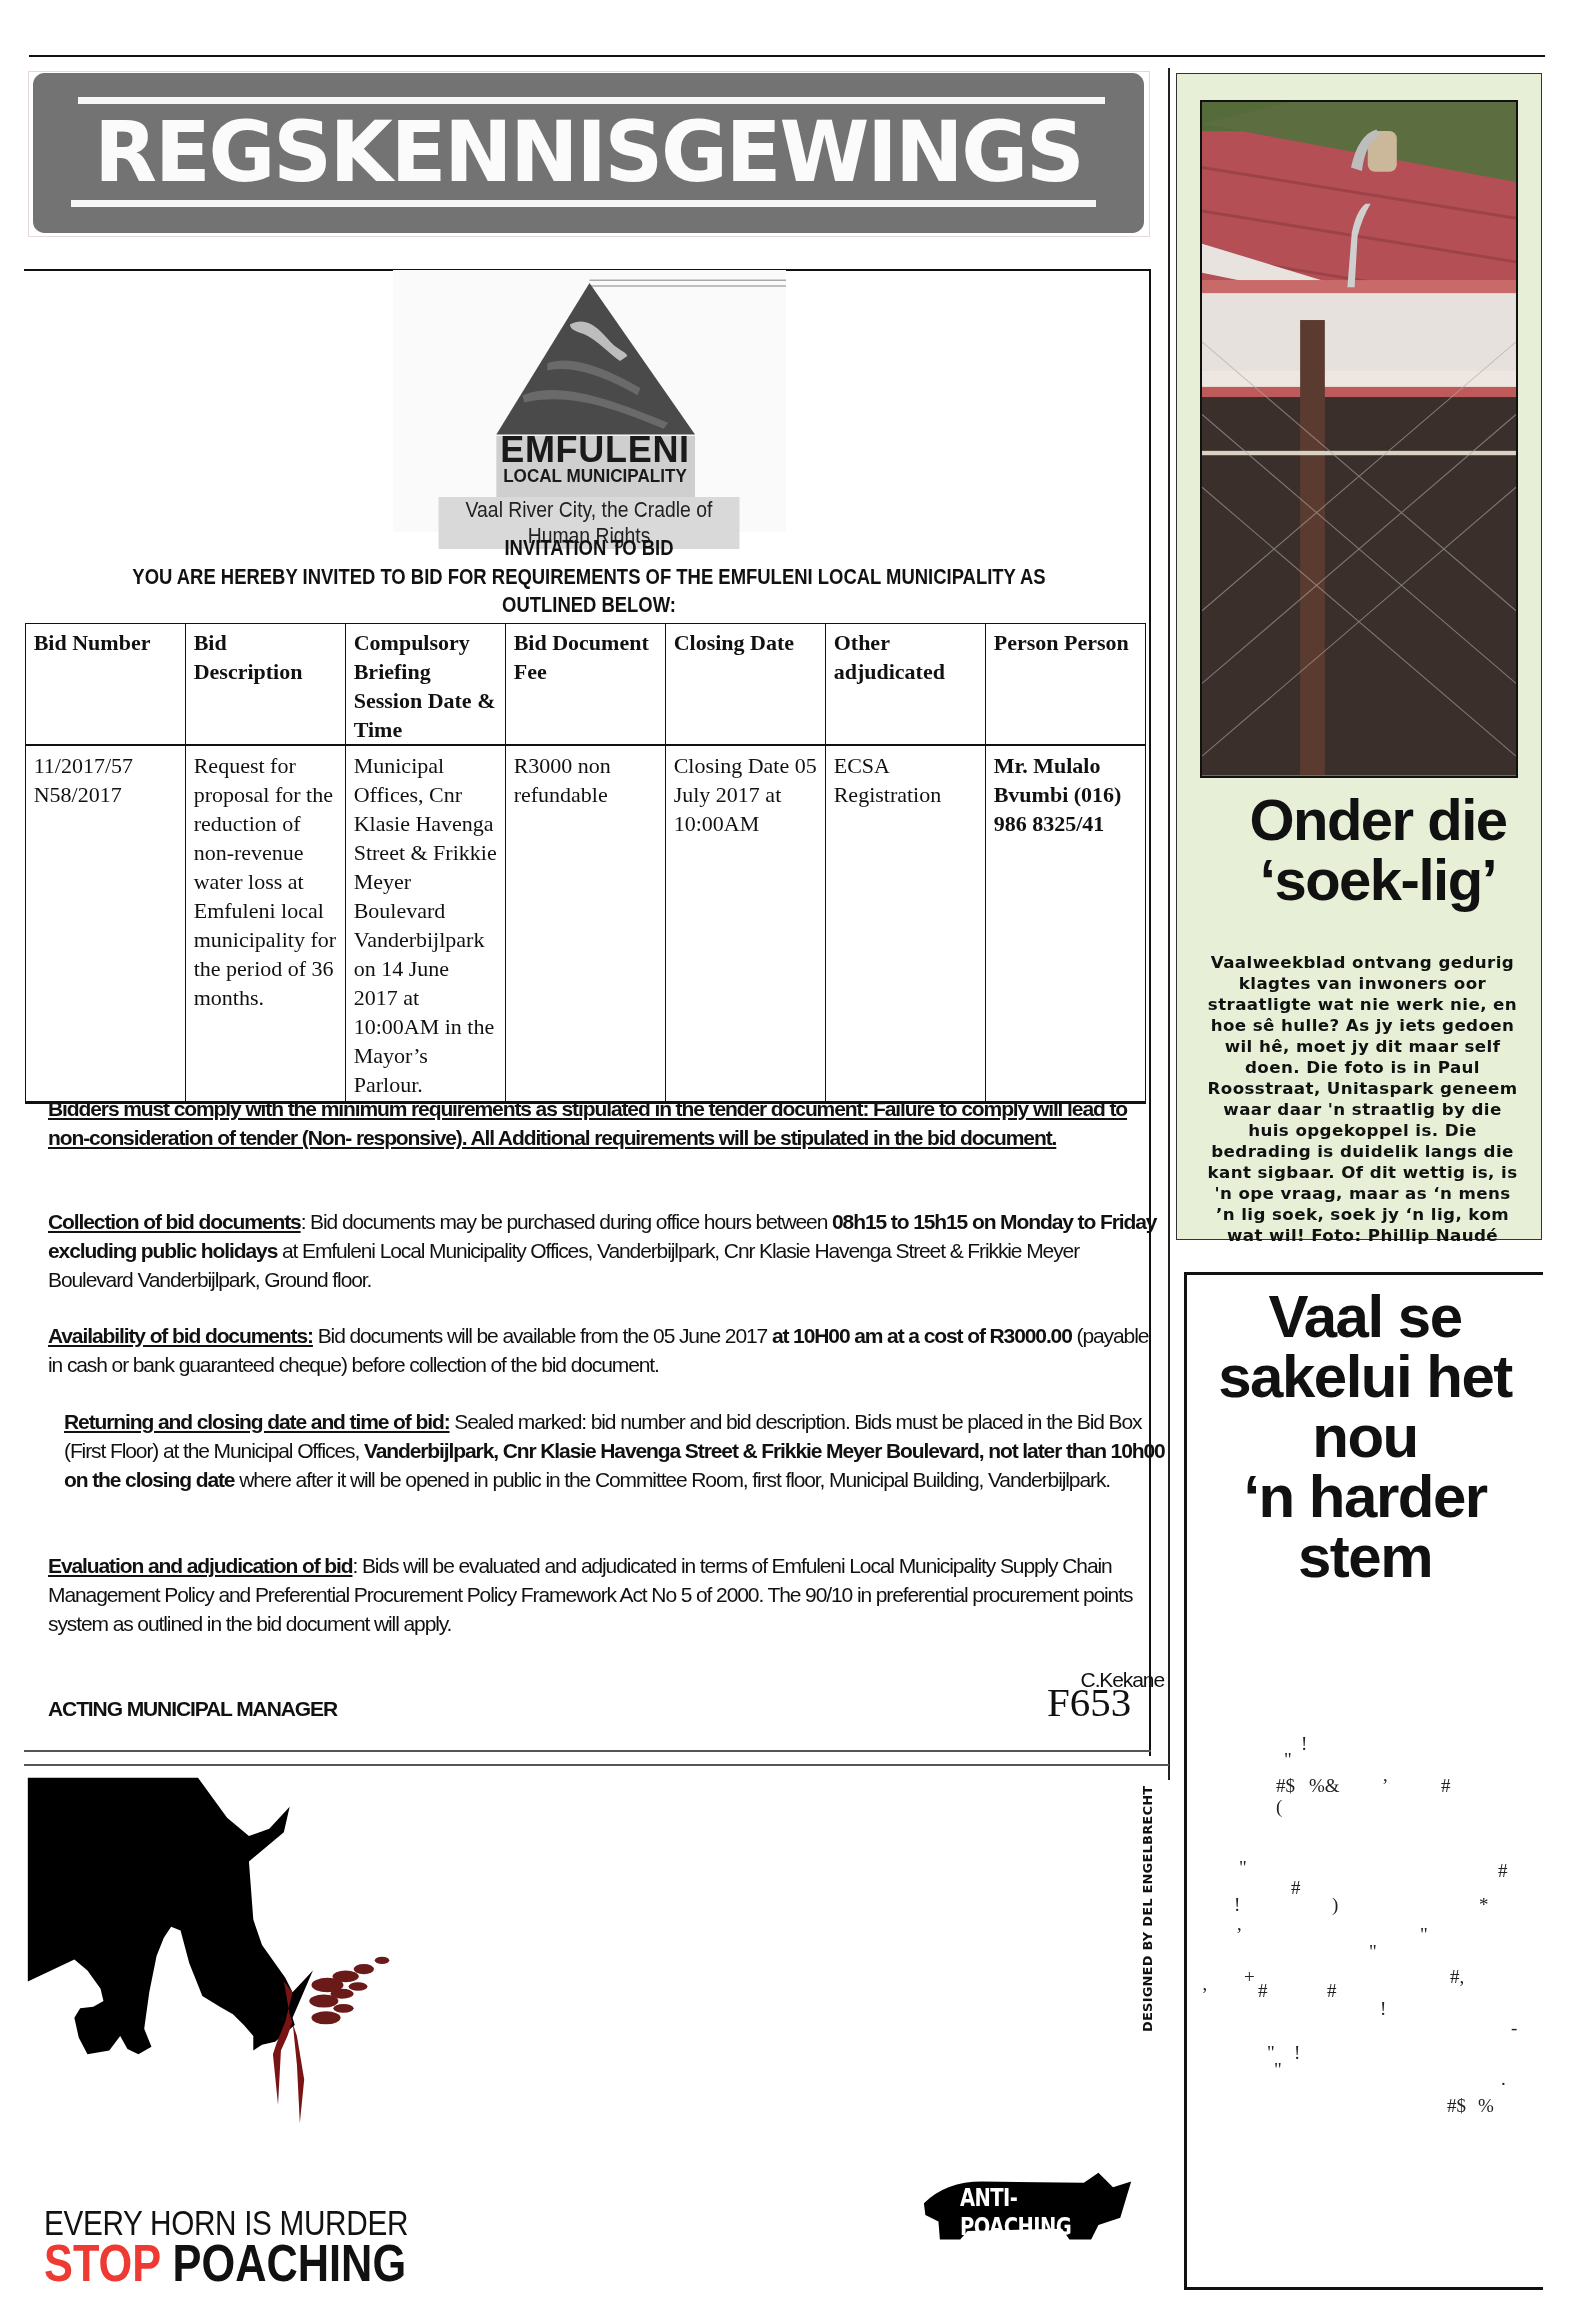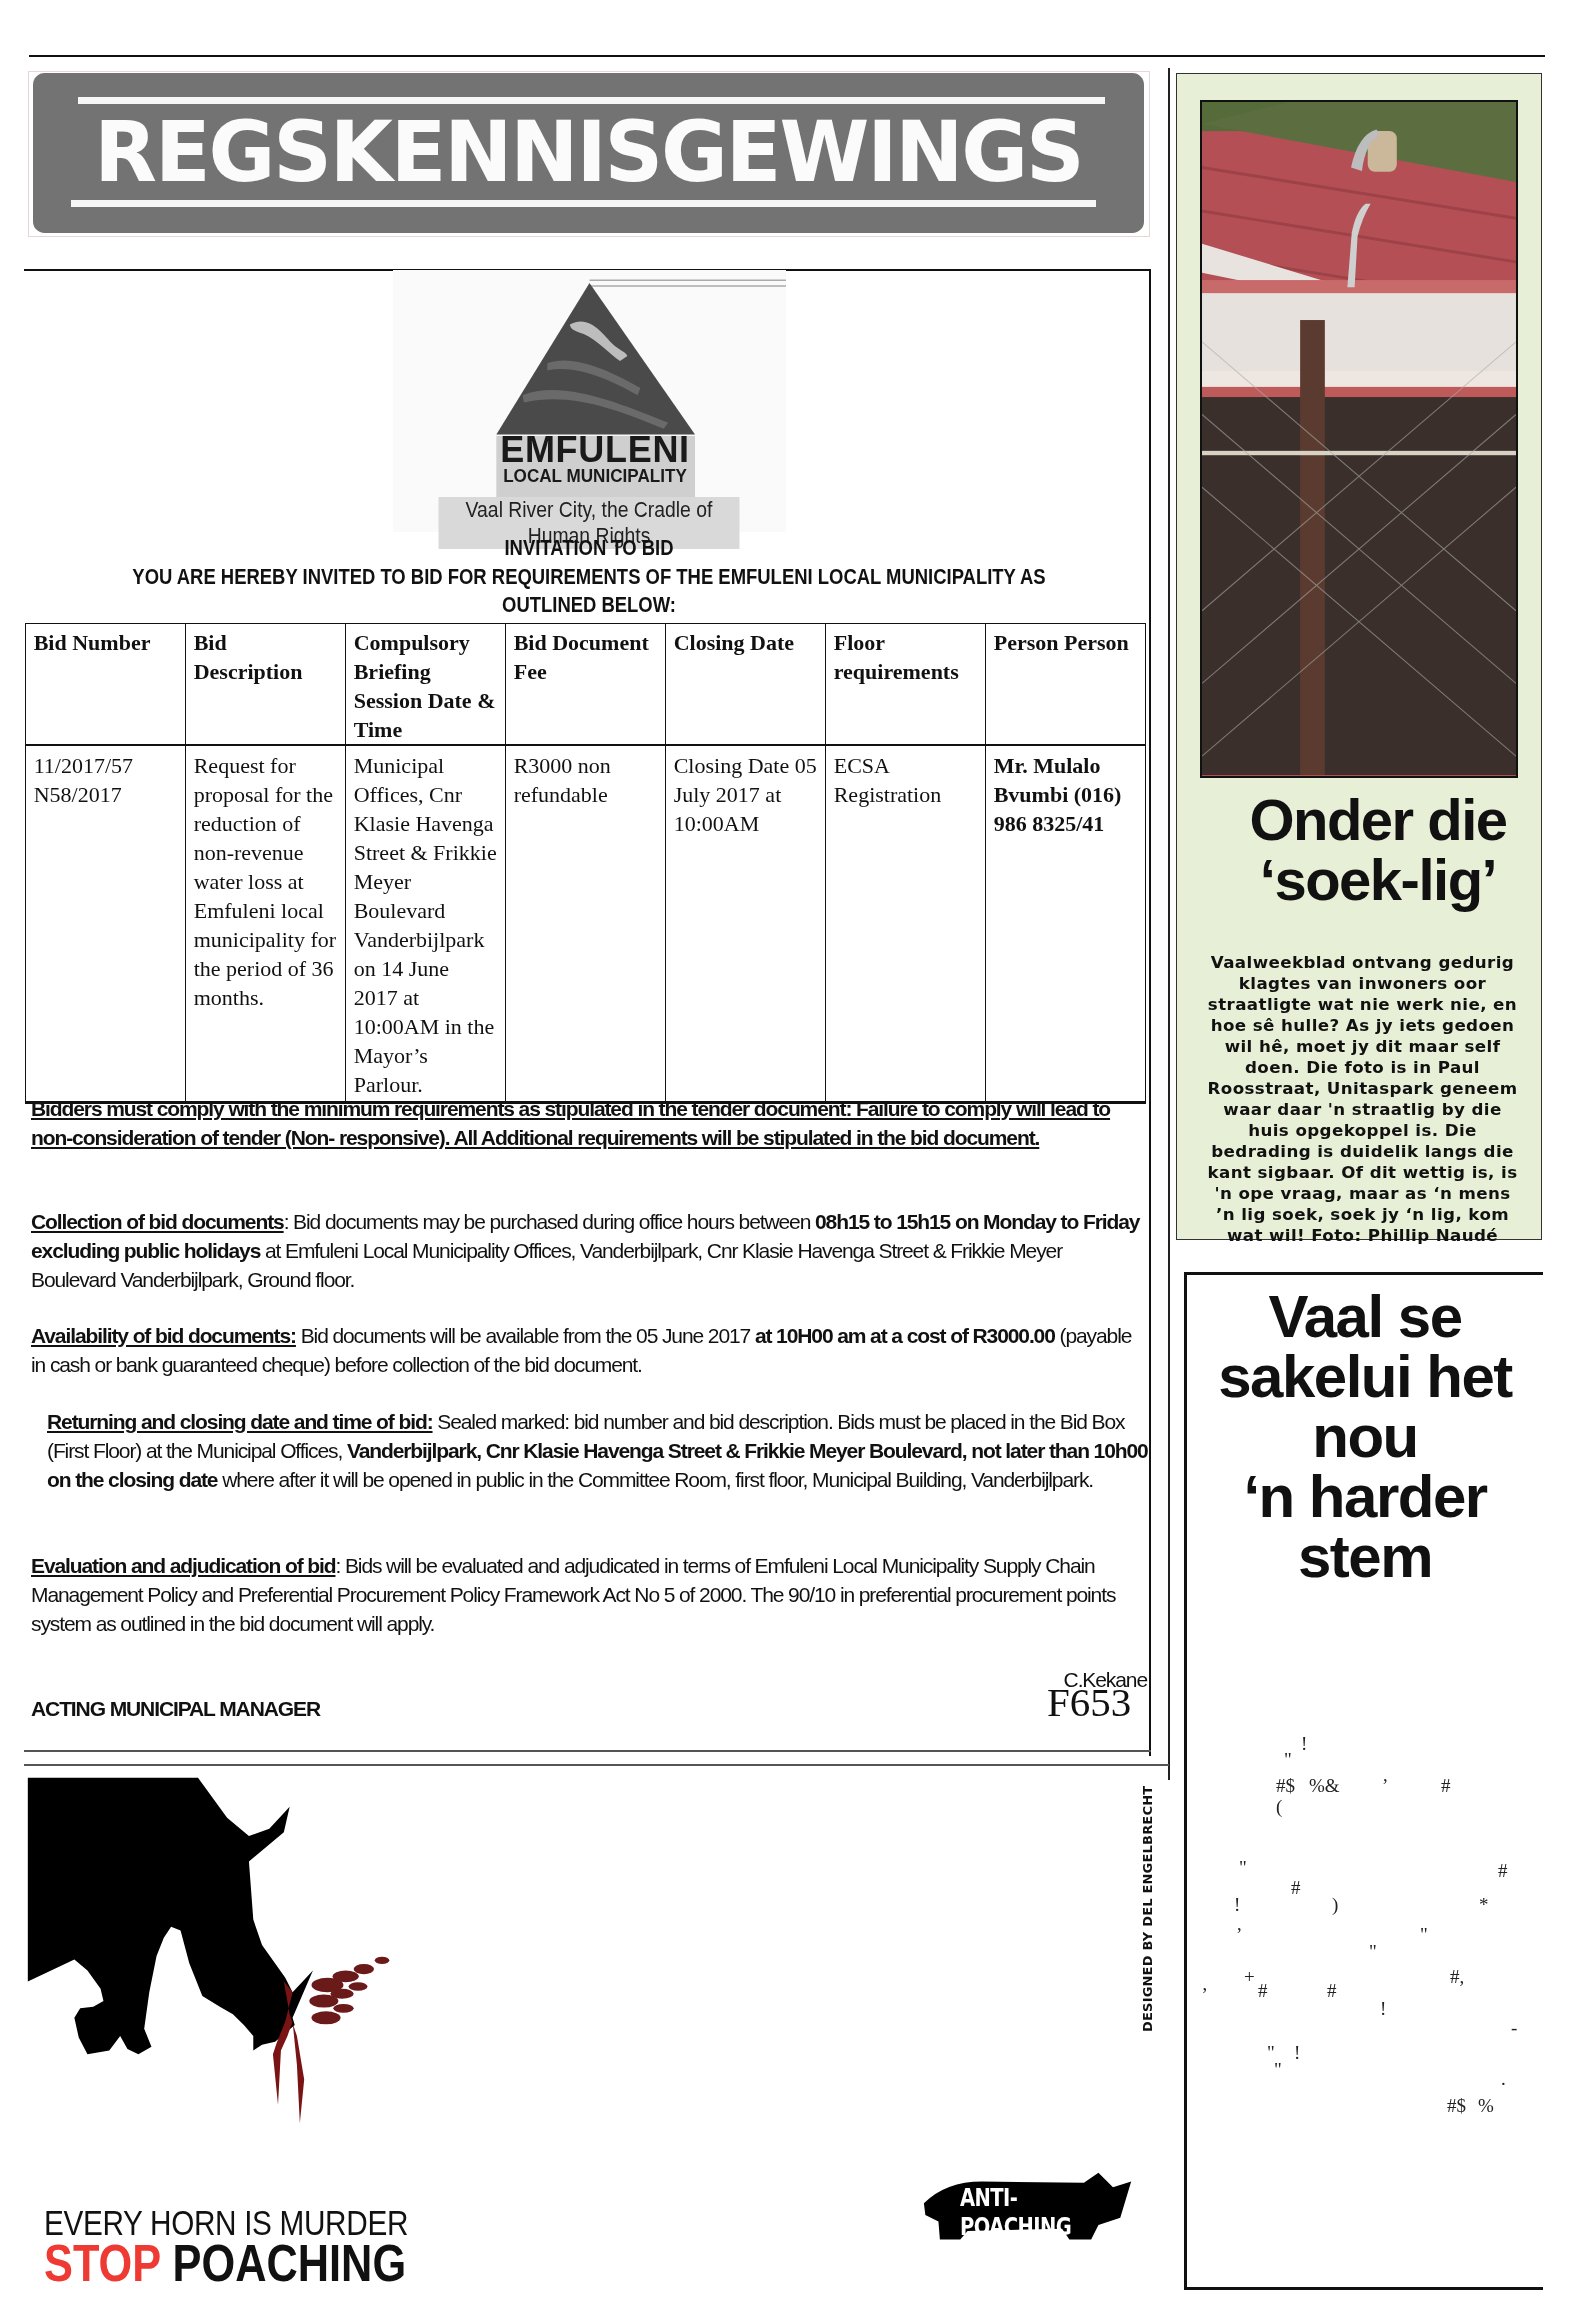--- a/index.html
+++ b/index.html
@@ -34,21 +34,21 @@
   #inv-sub { top:563px; }
 
   
   #bid-table { left:25.4px; top:623px; width:1121px; border-collapse:collapse; font-family:"Liberation Serif", serif; font-size:22px; line-height:29px; }
   #bid-table td, #bid-table th { border:1.5px solid #111; vertical-align:top; text-align:left; padding:4.4px 7.3px 0 7.3px; }
   #bid-table th { font-weight:bold; height:112px; border-bottom:2.9px solid #111;margin-left:47px; }
   #bid-table td { height:350px; border-bottom:3.6px solid #111; }
   #bid-table .bold { font-weight:bold; }
 
   
-  .para { left:31px; width:1116px; font-family:"Liberation Sans", sans-serif; font-size:21px; line-height:29px; transform-origin:left top; }
+  .para { left:48px; width:1116px; font-family:"Liberation Sans", sans-serif; font-size:21px; line-height:29px; transform-origin:left top; }
   .uline { text-decoration:underline; font-weight:bold; }
   .bold { font-weight:bold; }
   #warning { top:1094px; font-weight:bold; text-decoration:underline; font-size:21px; }
   #p-collect { top:1207px; }
   #p-avail { top:1321px; }
   #p-return { top:1407px;margin-left:16px; }
   #p-eval { top:1551px; }
   #sig-name { top:1665px;text-align:right; }
   #sig-title { top:1694px; font-weight:bold; }
   #ref-code { left:1047px; top:1678px; font-family:"Liberation Serif", serif; font-size:41px; }
@@ -113,21 +113,21 @@
 <div class="abs heading" id="inv-sub">YOU ARE HEREBY INVITED TO BID FOR REQUIREMENTS OF THE EMFULENI LOCAL MUNICIPALITY AS OUTLINED BELOW:</div>
 
 <table class="abs" id="bid-table">
   <thead>
     <tr>
       <th style="width:142px">Bid Number</th>
       <th style="width:142px">Bid Description</th>
       <th style="width:142px">Compulsory Briefing Session Date &amp; Time</th>
       <th style="width:142px">Bid Document Fee</th>
       <th style="width:142px">Closing Date</th>
-      <th style="width:142px">Floor requirements</th>
+      <th style="width:142px">Other adjudicated</th>
       <th style="width:142px">Person Person</th>
     </tr>
   </thead>
   <tbody>
     <tr>
       <td>11/2017/57 N58/2017</td>
       <td>Request for proposal for the reduction of non-revenue water loss at Emfuleni local municipality for the period of 36 months.</td>
       <td>Municipal Offices, Cnr Klasie Havenga Street &amp; Frikkie Meyer Boulevard Vanderbijlpark on 14 June 2017 at 10:00AM in the Mayor’s Parlour.</td>
       <td>R3000 non refundable</td>
       <td>Closing Date 05 July 2017 at 10:00AM</td>

